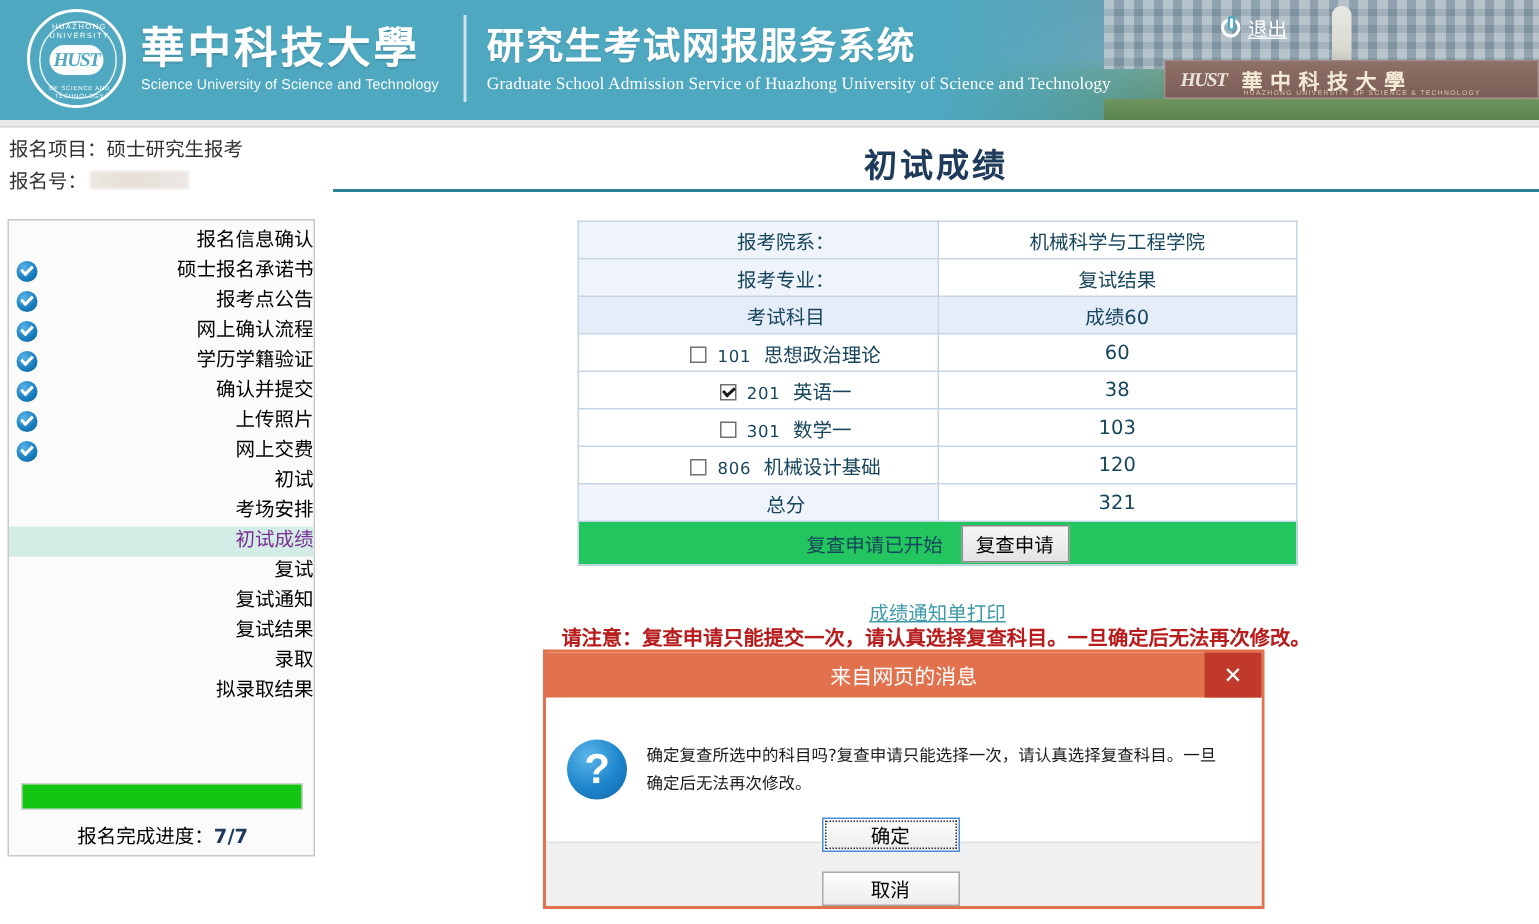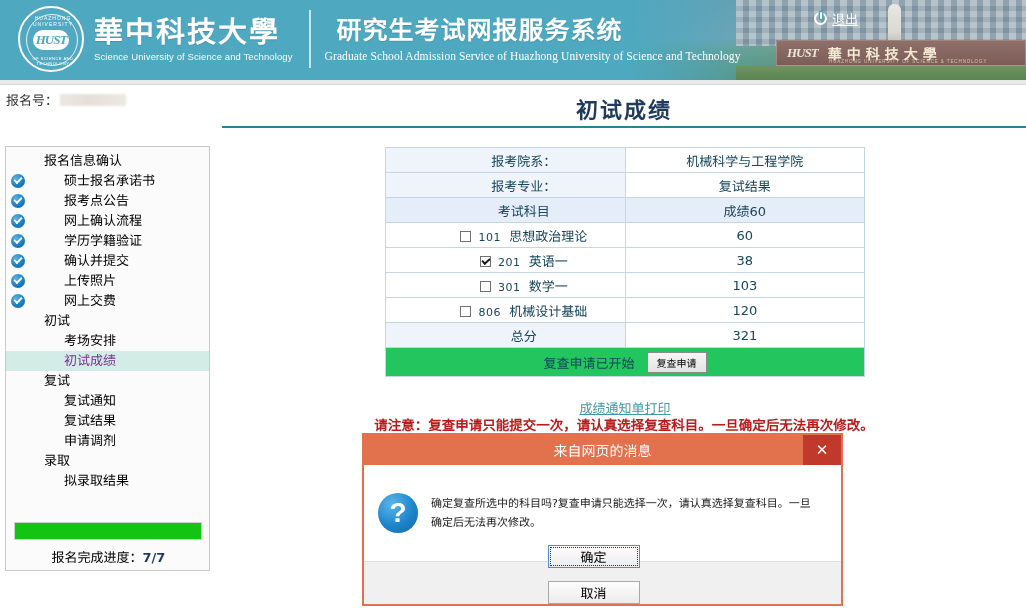--- a/index.html
+++ b/index.html
@@ -110,21 +110,20 @@
   .hdr-divider {
     width: 2px; height: 58px; background: rgba(255,255,255,.7);
     margin: 0 14px 0 16px;
   }
   .sys-names { }
   .sys-cn {
     color: #ffffff; font-size: 25px; font-weight: bold;
     font-family: "DejaVu Sans", sans-serif; letter-spacing: 1px;
     line-height: 34px;
     text-shadow: 0 1px 1px rgba(0,0,0,.12);
-    margin-left: 12px;
   }
   .sys-en {
     color: #ffffff; font-size: 11.5px; line-height: 16px;
     font-family: "Liberation Serif", serif; letter-spacing: .1px;
   }
 
   .logout {
     position: absolute; right: 168px; top: 9px;
     display: flex; align-items: center; gap: 5px;
     cursor: pointer;
@@ -184,20 +183,21 @@
     border: 1px solid #c9c9c9;
     background: #fbfbfb;
   }
   .menu { list-style: none; margin: 0; padding: 4px 0 0 0; }
   .menu li {
     position: relative;
     height: 20px; line-height: 20px;
     font-size: 13px; color: #000;
     font-family: "DejaVu Sans", sans-serif;
     white-space: nowrap;
+    text-align: right;
   }
   .menu li .txt { display: inline-block; }
   .menu li.lvl1 .txt { padding-left: 38px; }
   .menu li.lvl2 .txt { padding-left: 58px; }
   .menu li.done .chk {
     position: absolute; left: 5px; top: 3px;
     width: 14px; height: 14px; border-radius: 50%;
     background: radial-gradient(circle at 35% 30%, #59b3e8 0%, #1a7fc1 55%, #0f5f95 100%);
   }
   .menu li.done .chk:after {
@@ -262,21 +262,21 @@
     transform: rotate(-42deg);
   }
   .score-table td .code { font-size: 11px; letter-spacing: .5px; }
   .score-table .apply-row td {
     height: 29px; background: #22c55e;
   }
   .apply-inner { display: flex; align-items: center; justify-content: center; gap: 12px; }
   .apply-text { font-size: 13px; color: #17455c; }
   .apply-btn {
     font-family: "DejaVu Sans", sans-serif;
-    font-size: 10px; color: #000;
+    font-size: 13px; color: #000;
     background: linear-gradient(to bottom, #f6f6f6, #e3e3e3);
     border: 1px solid #8a8a8a;
     padding: 2px 9px;
     cursor: pointer;
   }
   .print-link {
     position: absolute; left: 385px; top: 398px; width: 480px;
     text-align: center;
     font-size: 13px; color: #3f9aa8;
     font-family: "DejaVu Sans", sans-serif;
@@ -388,20 +388,23 @@
   </div>
 
   <div class="logout">
     <span class="logout-icon"></span>
     <span class="logout-label">退出</span>
   </div>
 </div>
 <div class="header-bottomline"></div>
 
 <div class="topinfo">
+  <div class="line">
+    <span>报名项目：</span><span>硕士研究生报考</span>
+  </div>
   <div class="line">
     <span>报名号：</span><span class="redacted"></span>
   </div>
 </div>
 
 <div class="page-title">初试成绩</div>
 <div class="title-rule"></div>
 
 <div class="sidebar">
   <ul class="menu">
@@ -412,21 +415,20 @@
       <li class="lvl2 done"><span class="chk"></span><span class="txt">学历学籍验证</span></li>
       <li class="lvl2 done"><span class="chk"></span><span class="txt">确认并提交</span></li>
       <li class="lvl2 done"><span class="chk"></span><span class="txt">上传照片</span></li>
       <li class="lvl2 done"><span class="chk"></span><span class="txt">网上交费</span></li>
       <li class="lvl1"><span class="txt">初试</span></li>
       <li class="lvl2"><span class="txt">考场安排</span></li>
       <li class="lvl2 active"><span class="txt">初试成绩</span></li>
       <li class="lvl1"><span class="txt">复试</span></li>
       <li class="lvl2"><span class="txt">复试通知</span></li>
       <li class="lvl2"><span class="txt">复试结果</span></li>
-      <li class="lvl2"><span class="txt">申请调剂</span></li>
       <li class="lvl1"><span class="txt">录取</span></li>
       <li class="lvl2"><span class="txt">拟录取结果</span></li>
     </ul>
   <div class="progress-wrap">
     <div class="progress-bar" style="width: 100%; background: rgb(19, 196, 19);"></div>
   </div>
   <div class="progress-label">
     <span>报名完成进度：</span><b>7/7</b>
   </div>
 </div>

